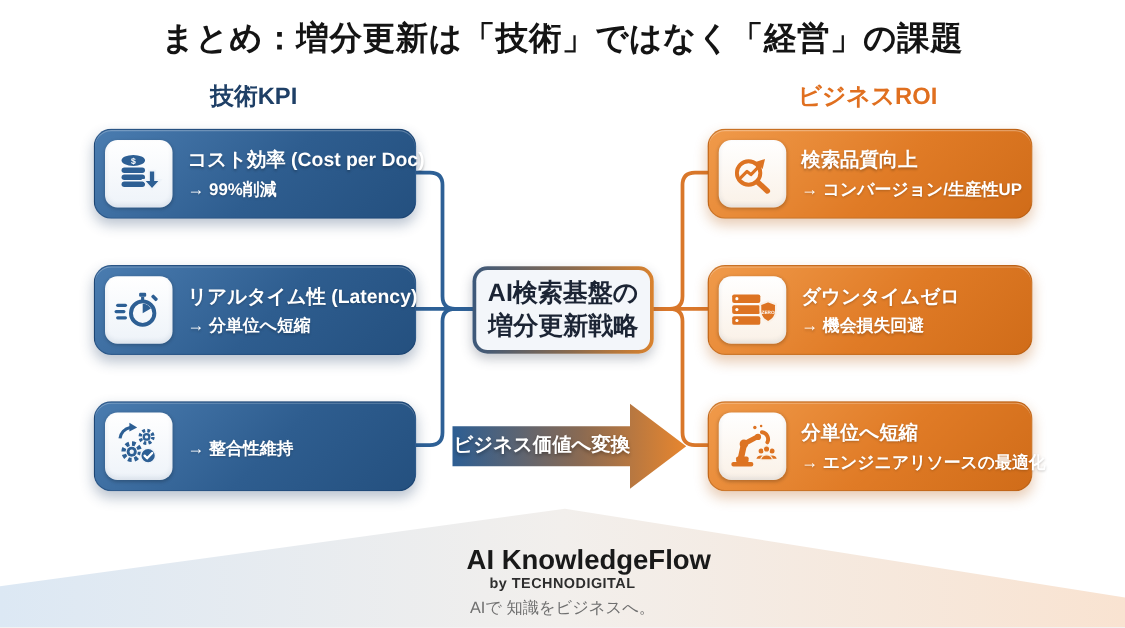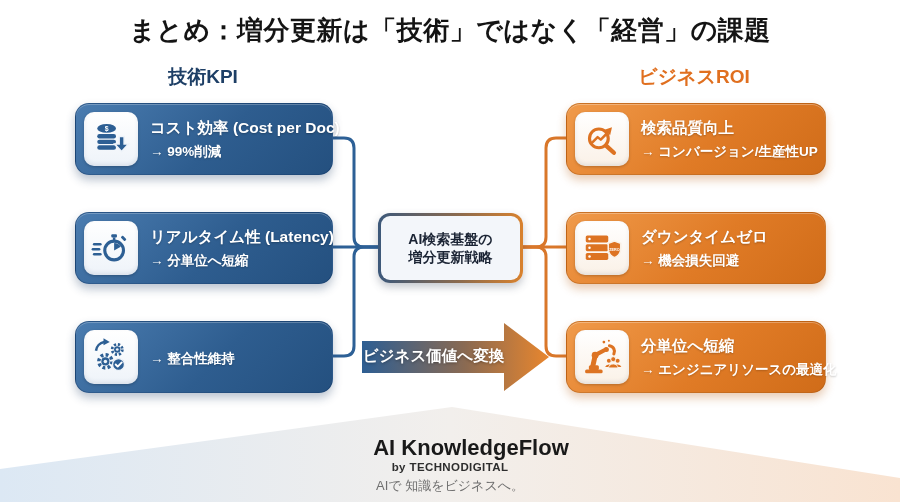--- a/index.html
+++ b/index.html
@@ -49,21 +49,21 @@
   .center-box{
     position:absolute;left:378px;top:213px;width:145px;height:70px;z-index:2;
     border-radius:12px;padding:3px;box-sizing:border-box;
     background:linear-gradient(90deg,#3c587a 0%,#8a6a4e 55%,#d9822e 100%);
     box-shadow:0 4px 9px rgba(60,70,90,.30);
   }
   .center-box-inner{
     width:100%;height:100%;border-radius:9px;background:#f3f6fa;
     display:flex;flex-direction:column;align-items:center;justify-content:center;
   }
-  .center-line{font-size:14px;font-weight:800;color:#1b2434;line-height:1.3;white-space:nowrap;}
+  .center-line{font-size:20px;font-weight:800;color:#1b2434;line-height:1.3;white-space:nowrap;}
 
   .arrow-label{
     position:absolute;left:362px;top:346px;width:143px;z-index:2;text-align:center;
     font-size:15.5px;font-weight:800;color:#ffffff;white-space:nowrap;
     text-shadow:0 1px 3px rgba(0,0,0,.35);
   }
 
   .footer-brand{
     position:absolute;left:0;top:435px;width:900px;text-align:center;z-index:2;
     font-size:22px;font-weight:800;color:#191919;margin-left:21px;

